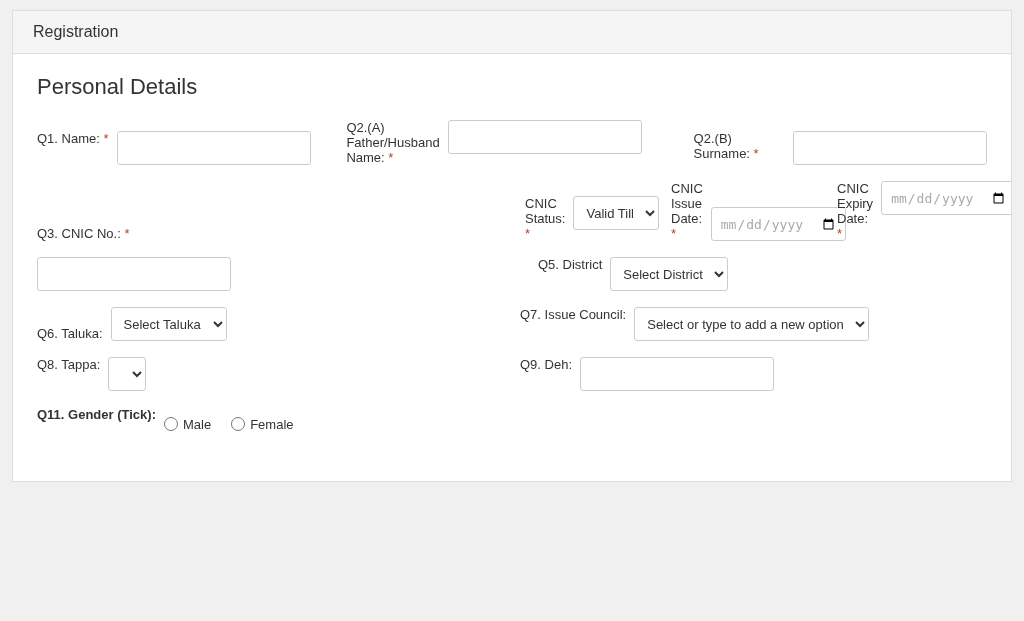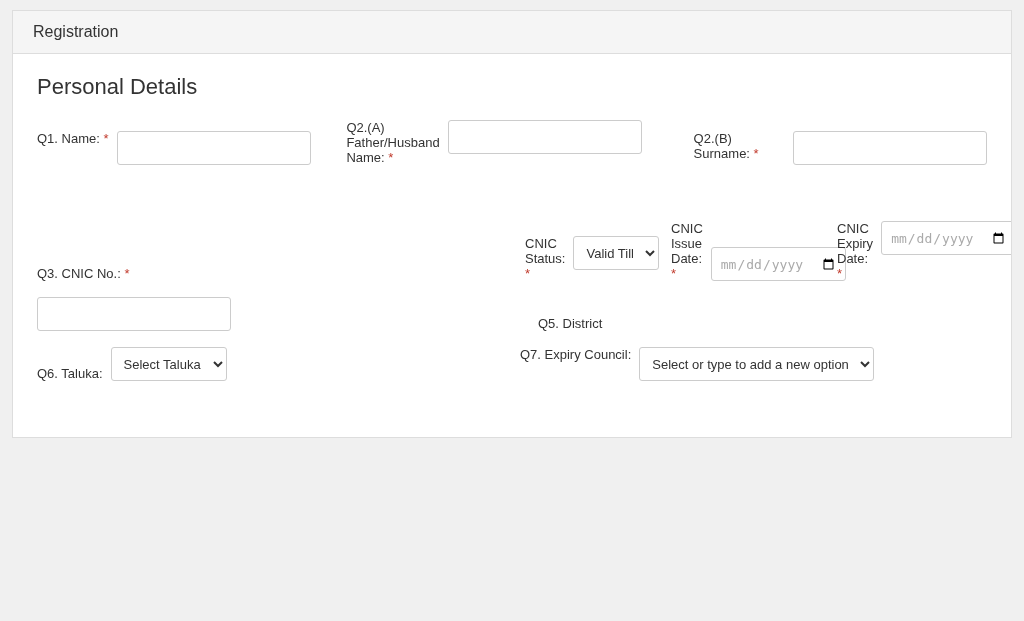--- a/index.html
+++ b/index.html
@@ -109,21 +109,21 @@
       color: #999 !important;
     }
 
     .col-name { width: 310px; }
     .col-father { width: 310px; }
     .col-surname { width: 310px; margin-left: 36px; }
 
     .col-cnic { width: 475px; }
     .col-cnic-status { width: 130px; }
     .col-cnic-issue { width: 150px; align-items: flex-end; }
-    .col-cnic-expiry { width: 150px; margin-top: 40px; }
+    .col-cnic-expiry { width: 150px; }
 
     .col-mobile { width: 475px; }
     .col-district { width: 475px; margin-left: 36px; }
 
     .col-taluka { width: 475px; align-items: flex-end; }
     .col-uc { width: 475px; }
 
     .col-tappa { width: 475px; }
     .col-deh { width: 475px; }
 
@@ -219,36 +219,66 @@
         <input type="date" placeholder="mm/dd/yyyy" style="">
       </div>
     </div>
 
     <div class="form-row">
       <div class="form-group col-mobile">
         <input type="text" style="">
       </div>
       <div class="form-group col-district">
         <label>Q5. District</label>
+        <select>
+          <option value="">Select District</option>
+        </select>
       </div>
     </div>
 
     <div class="form-row">
       <div class="form-group col-taluka">
         <label>Q6. Taluka:</label>
         <select>
           <option value="">Select Taluka</option>
         </select>
       </div>
       <div class="form-group col-uc">
-        <label>Q7. Expiry Council:</label>
+        <label>Q7. Issue Council:</label>
         <select>
           <option value="">Select or type to add a new option</option>
         </select>
       </div>
     </div>
 
-
-    <div class="form-row">
+    <div class="form-row">
+      <div class="form-group col-tappa">
+        <label>Q8. Tappa:</label>
+        <select>
+          <option value=""></option>
+        </select>
+      </div>
+      <div class="form-group col-deh">
+        <label>Q9. Deh:</label>
+        <input type="text" style="">
+      </div>
+    </div>
+
+    <div class="form-row">
+      <div class="form-group col-gender">
+        <label>
+          <strong>Q11. Gender (Tick):</strong>
+        </label>
+        <div class="radio-group">
+          <label class="radio-option">
+            <input type="radio" name="gender" value="male" style="">
+            <span>Male</span>
+          </label>
+          <label class="radio-option">
+            <input type="radio" name="gender" value="female" style="">
+            <span>Female</span>
+          </label>
+        </div>
+      </div>
     </div>
 
   </div>
 </div>
 
 </body></html>

